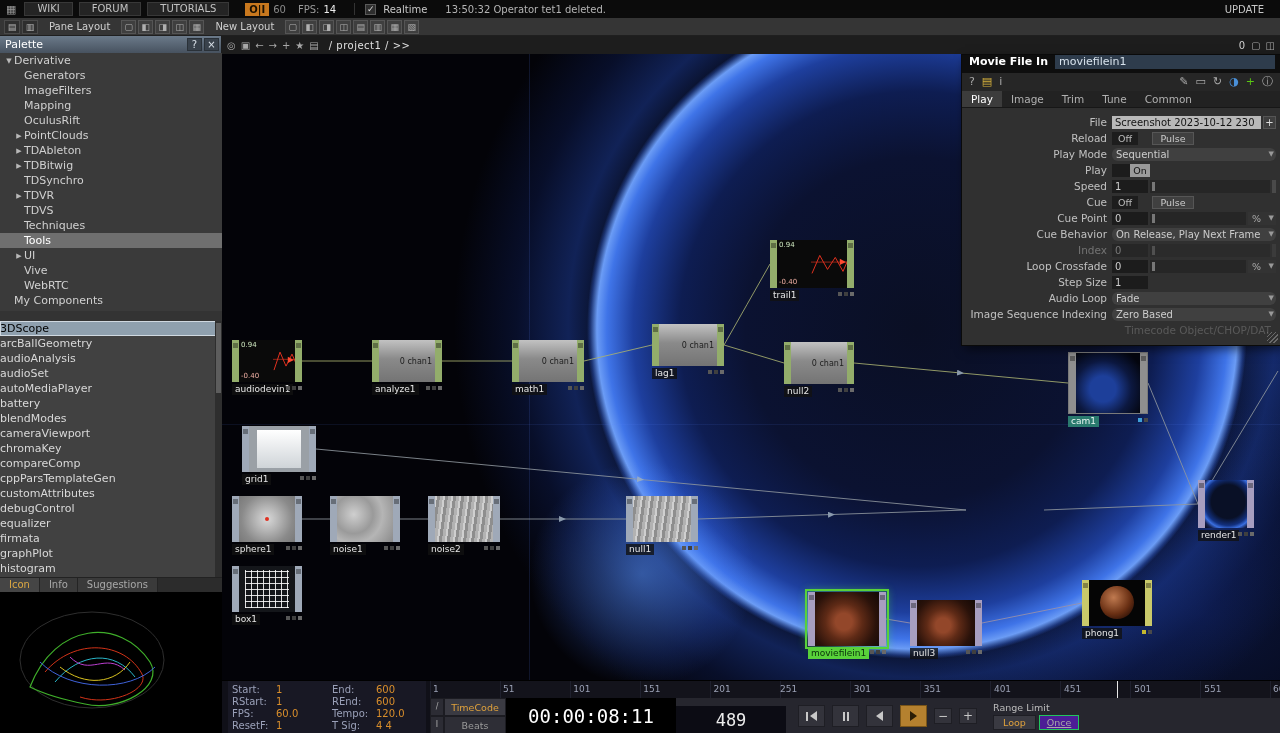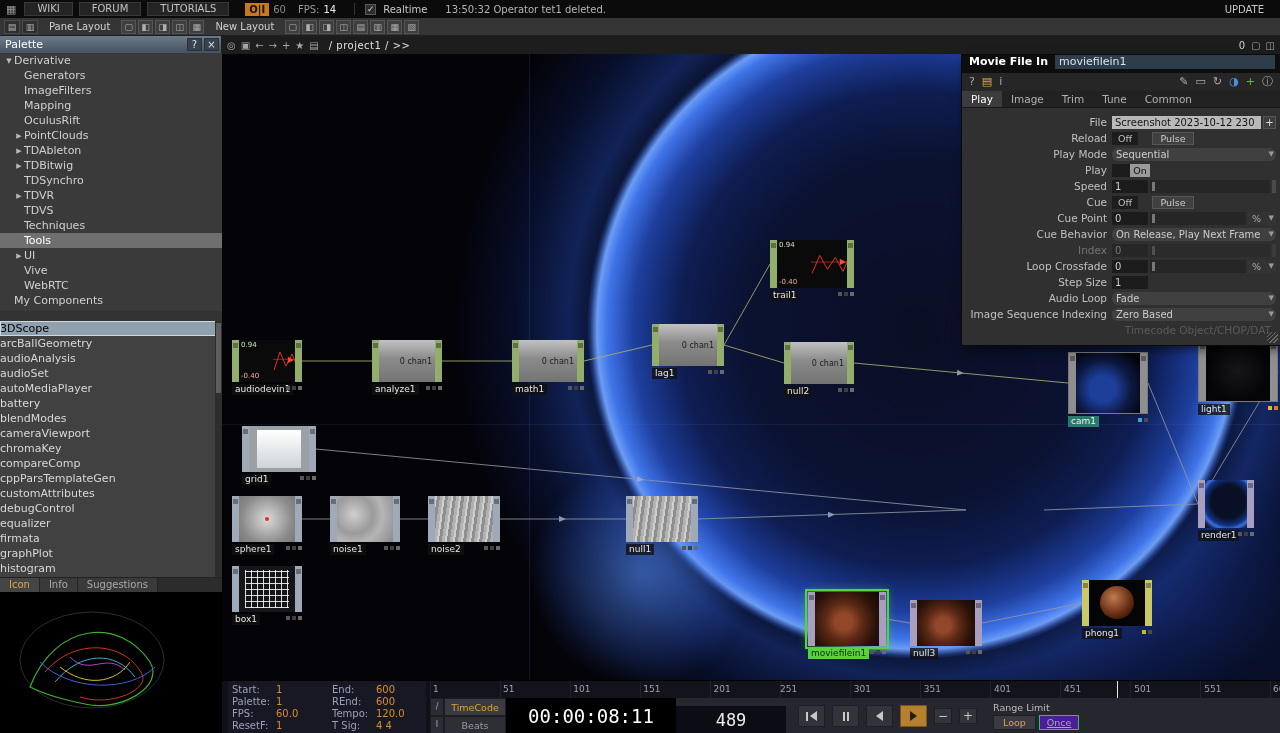--- a/index.html
+++ b/index.html
@@ -598,32 +598,20 @@
             <div class="rail"></div>
             <div class="preview k-cam"></div>
             <div class="rail"></div>
           </div>
           <div class="name" style="background: rgb(42, 122, 110); color: rgb(234, 246, 242);">cam1</div>
           <div class="flags">
             <span class="flag" style="background: rgb(63, 160, 216);"></span>
             <span class="flag" style="background: rgb(74, 74, 74);"></span>
           </div>
         </div>
-        <div class="node comp" style="left: 976px; top: 286px; width: 80px; height: 62px;">
-          <div class="body">
-            <div class="rail"></div>
-            <div class="preview k-light"></div>
-            <div class="rail"></div>
-          </div>
-          <div class="name">light1</div>
-          <div class="flags">
-            <span class="flag" style="background: rgb(224, 184, 50);"></span>
-            <span class="flag" style="background: rgb(216, 122, 40);"></span>
-          </div>
-        </div>
         <div class="node top" style="left: 976px; top: 426px; width: 56px; height: 48px;">
           <div class="body">
             <div class="rail"></div>
             <div class="preview k-render"></div>
             <div class="rail"></div>
           </div>
           <div class="name">render1</div>
           <div class="flags">
             <span class="flag" style="background: rgb(86, 86, 86);"></span>
             <span class="flag" style="background: rgb(63, 63, 63);"></span>
@@ -762,21 +750,21 @@
   </div>
 
   <div id="bottom">
     <div class="tl-fields" id="tlFields">
         <div class="tl-col">
           <div class="tl-row">
             <span class="tl-lab">Start:</span>
             <span class="tl-val">1</span>
           </div>
           <div class="tl-row">
-            <span class="tl-lab">Palette:</span>
+            <span class="tl-lab">RStart:</span>
             <span class="tl-val">1</span>
           </div>
           <div class="tl-row">
             <span class="tl-lab">FPS:</span>
             <span class="tl-val">60.0</span>
           </div>
           <div class="tl-row">
             <span class="tl-lab">ResetF:</span>
             <span class="tl-val">1</span>
           </div>

